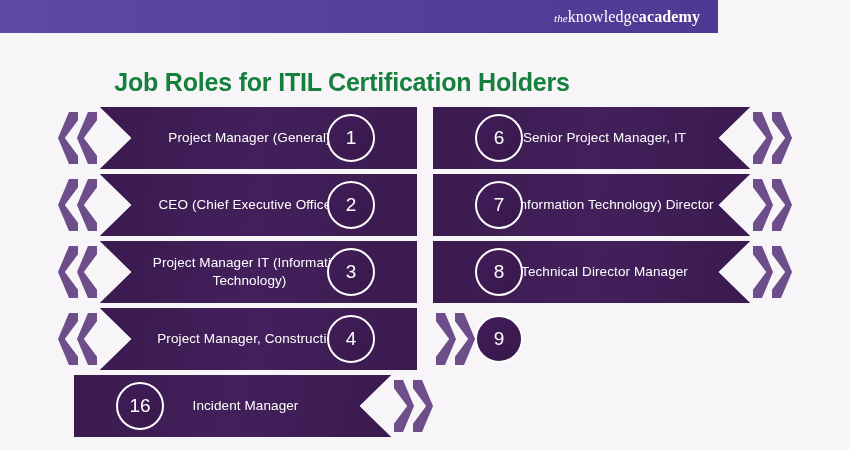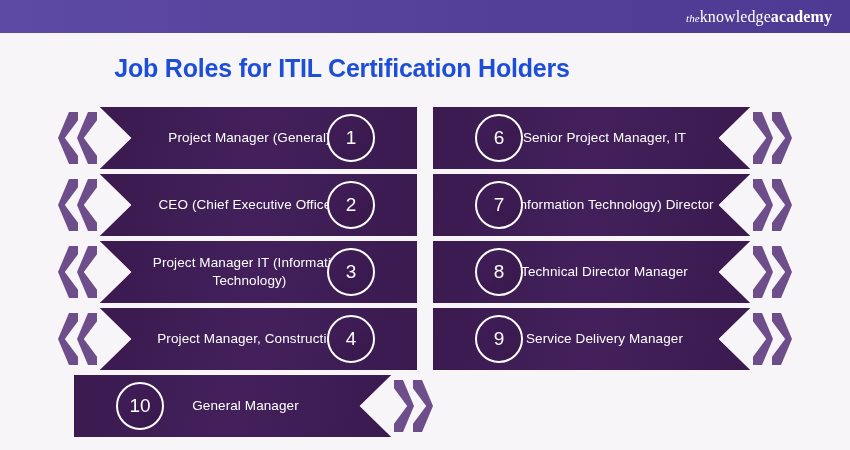--- a/index.html
+++ b/index.html
@@ -13,21 +13,21 @@
     font-family: "Liberation Sans", sans-serif;
     overflow: hidden;
     position: relative;
   }
 
   
   .header-band {
     position: absolute;
     left: 0;
     top: 0;
-    width: 850px;
+    width: 718px;
     height: 33px;
     background: #55419c;
     background-image:
       radial-gradient(rgba(255,255,255,0.055) 0.6px, transparent 0.7px),
       linear-gradient(90deg, #5d4aa4 0%, #554099 55%, #4e3a93 100%);
     background-size: 4px 4px, 100% 100%;
   }
   .brand-logo {
     position: absolute;
     right: 18px;
@@ -48,24 +48,24 @@
     font-weight: 400;
   }
   .brand-logo .b-academy {
     font-weight: 700;
   }
 
   
   .page-title {
     position: absolute;
     left: 0;
-    top: 54px;
+    top: 68px;
     width: 684px;
     text-align: center;
-    color: #1d4ed8;
+    color: #15803d;
     font-size: 25px;
     font-weight: 700;
     letter-spacing: -0.2px;
   }
 
   
   .roles-grid {
     position: absolute;
     left: 58px;
     top: 106px;
@@ -272,37 +272,34 @@
       <div class="chevrons">
         <div class="chev c1"></div>
           <div class="chev c2"></div>
       </div>
       <div class="role-bar">
         <span class="role-label">Project Manager, Construction</span>
       </div>
       <div class="num-badge">4</div>
     </div>
     <div class="role-item right-col">
-      <div class="role-bar">
-        <span class="role-label">Service Delivery Manager</span>
-      </div>
       <div class="chevrons">
         <div class="chev c1"></div>
           <div class="chev c2"></div>
       </div>
       <div class="num-badge">9</div>
     </div>
   </div>
 
   <div class="role-row">
     <div class="role-item right-col">
       <div class="role-bar">
-        <span class="role-label">General Manager</span>
-      </div>
-      <div class="chevrons">
-        <div class="chev c1"></div>
-          <div class="chev c2"></div>
-      </div>
-      <div class="num-badge">10</div>
+        <span class="role-label">Incident Manager</span>
+      </div>
+      <div class="chevrons">
+        <div class="chev c1"></div>
+          <div class="chev c2"></div>
+      </div>
+      <div class="num-badge">16</div>
     </div>
   </div>
 
 </div>
 
 </body></html>

